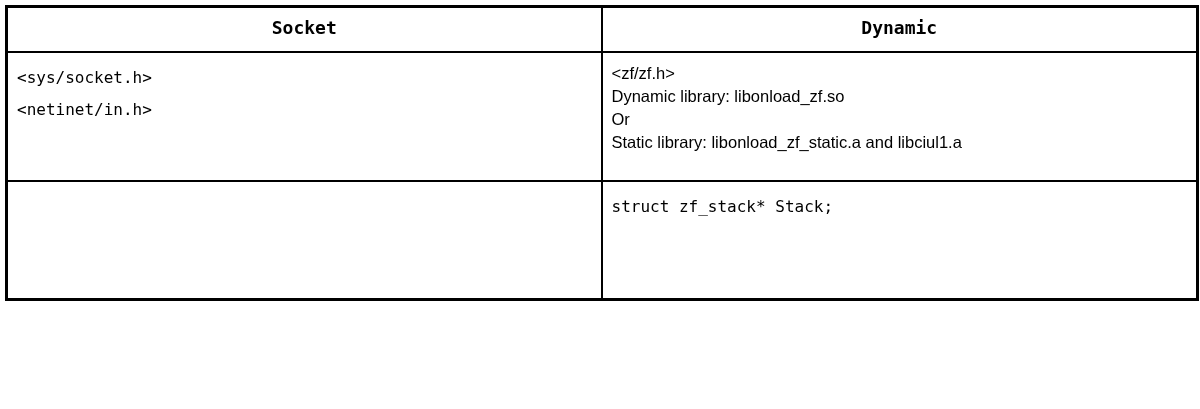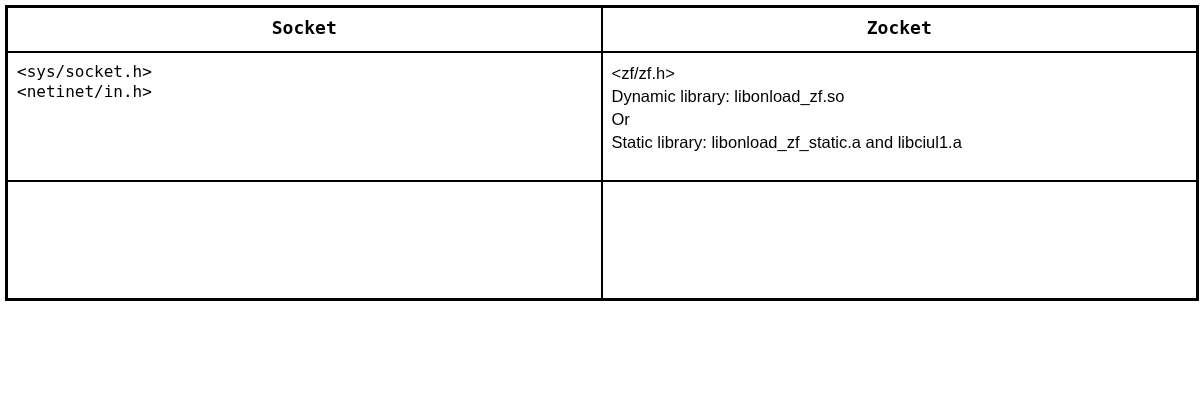--- a/index.html
+++ b/index.html
@@ -78,21 +78,21 @@
   }
 
   .cell-empty {
     padding: 0;
   }
 
   
   .mono {
     font-family: "DejaVu Sans Mono", "Liberation Mono", monospace;
     font-size: 16px;
-    line-height: 20px;
+    line-height: 32px;
     white-space: pre;
   }
 
   
   .prose {
     font-family: "Liberation Sans", sans-serif;
     font-size: 16.5px;
     line-height: 23px;
     white-space: pre;
   }
@@ -118,21 +118,21 @@
 
   <table class="compare-table">
     <colgroup>
       <col class="col-left">
       <col class="col-right">
     </colgroup>
 
     <thead>
       <tr>
         <th>Socket</th>
-        <th>Zocket</th>
+        <th>Dynamic</th>
       </tr>
     </thead>
 
     <tbody>
 
       <tr class="row-includes">
         <td class="cell">
           <span class="mono">&lt;sys/socket.h&gt;
 &lt;netinet/in.h&gt;</span>
         </td>
@@ -144,20 +144,21 @@
         </td>
       </tr>
 
 
 
       <tr class="row-stack">
         <td class="cell cell-empty">
           <span class="mono"></span>
         </td>
         <td class="cell">
+          <span class="mono code-block">struct zf_stack* Stack;</span>
           <span class="code-gap"></span>
 
         </td>
       </tr>
 
     </tbody>
   </table>
 
 </div>
 

